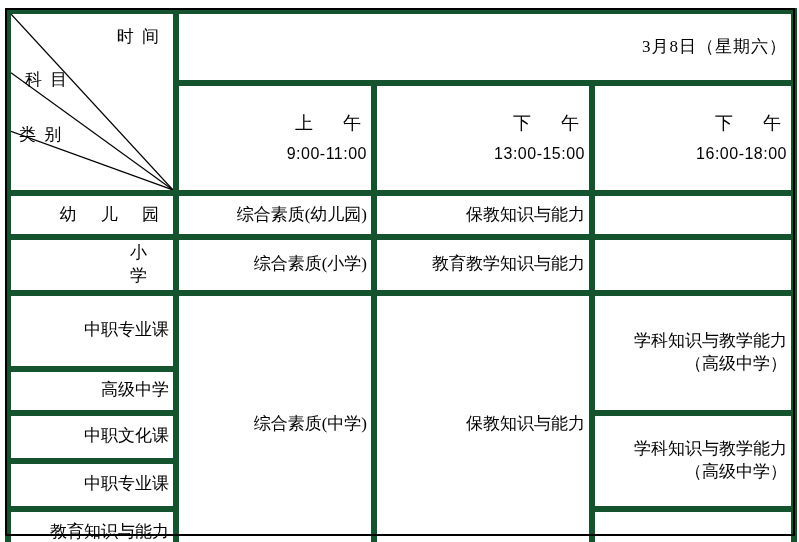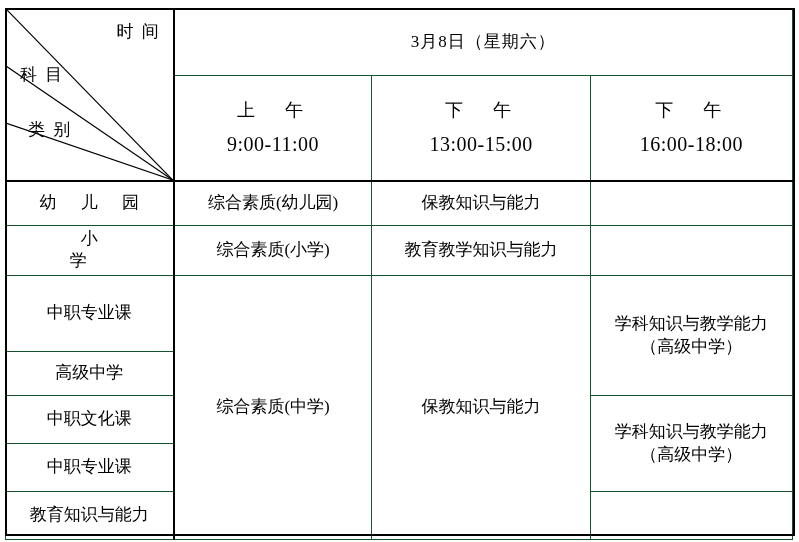--- a/index.html
+++ b/index.html
@@ -22,22 +22,22 @@
   table.schedule {
     position: absolute;
     left: 5px;
     top: 8px;
     width: 788px;
     height: 526px;
     border-collapse: collapse;
     table-layout: fixed;
   }
   table.schedule td {
-    border: 1px solid #14532d;
-    text-align: center;
+    border: 6px solid #14532d;
+    text-align: right;
     vertical-align: middle;
     font-size: 17px;
     padding: 2px 4px;
     line-height: 1.35;
   }
   
   table.schedule {
     outline: none;
   }
   .outer-border {
@@ -73,40 +73,40 @@
   }
   .corner .lbl-time {
     right: 12px;
     top: 12px;
   }
   .corner .lbl-subject {
     left: 14px;
     top: 55px;
   }
   .corner .lbl-category {
-    left: 22px;
+    left: 8px;
     top: 110px;
   }
 
   .date-head {
     font-size: 19px;
     height: 62px;
     letter-spacing: 1px;
   }
   .session {
     height: 100px;
   }
   .session .sess-name {
     font-size: 18px;
     letter-spacing: 6px;
     margin-bottom: 8px;
   }
   .session .sess-time {
-    font-size: 20px;
-    font-family: Liberation Serif, serif;
+    font-size: 16px;
+    font-family: Liberation Sans, sans-serif;
     letter-spacing: 0.5px;
   }
   .cat {
     font-size: 17px;
   }
   .cat-spaced-3 { letter-spacing: 10px; text-indent: 10px; }
   .cat-spaced-2 { letter-spacing: 22px; text-indent: 22px; }
   .subj {
     font-size: 17px;
   }

